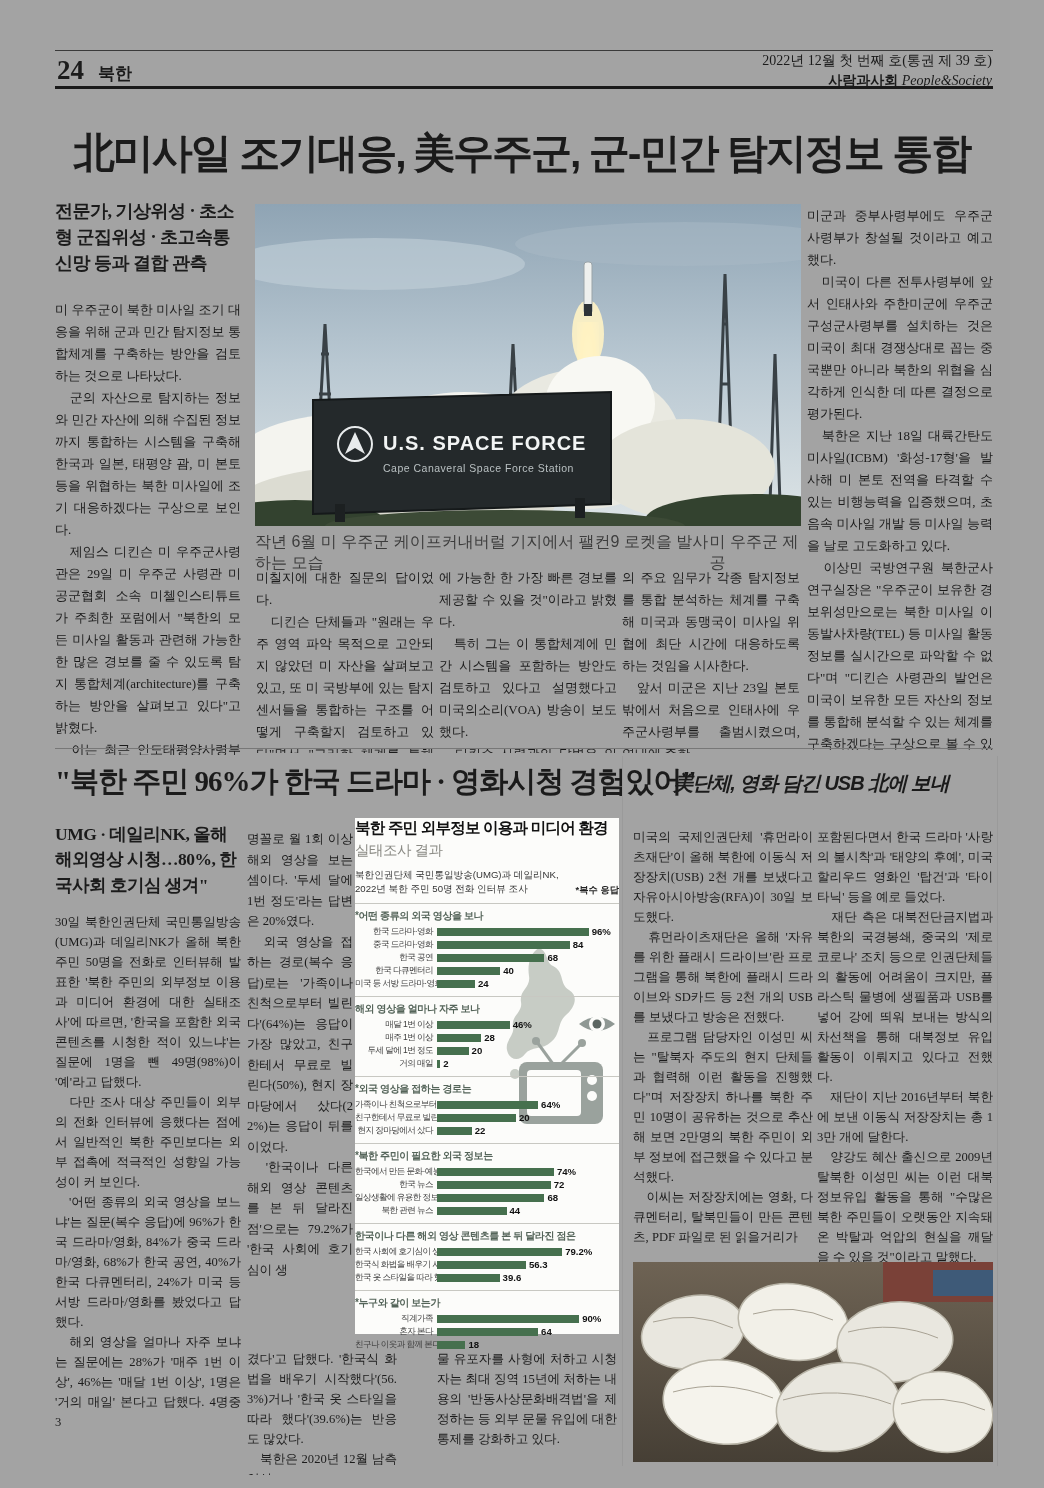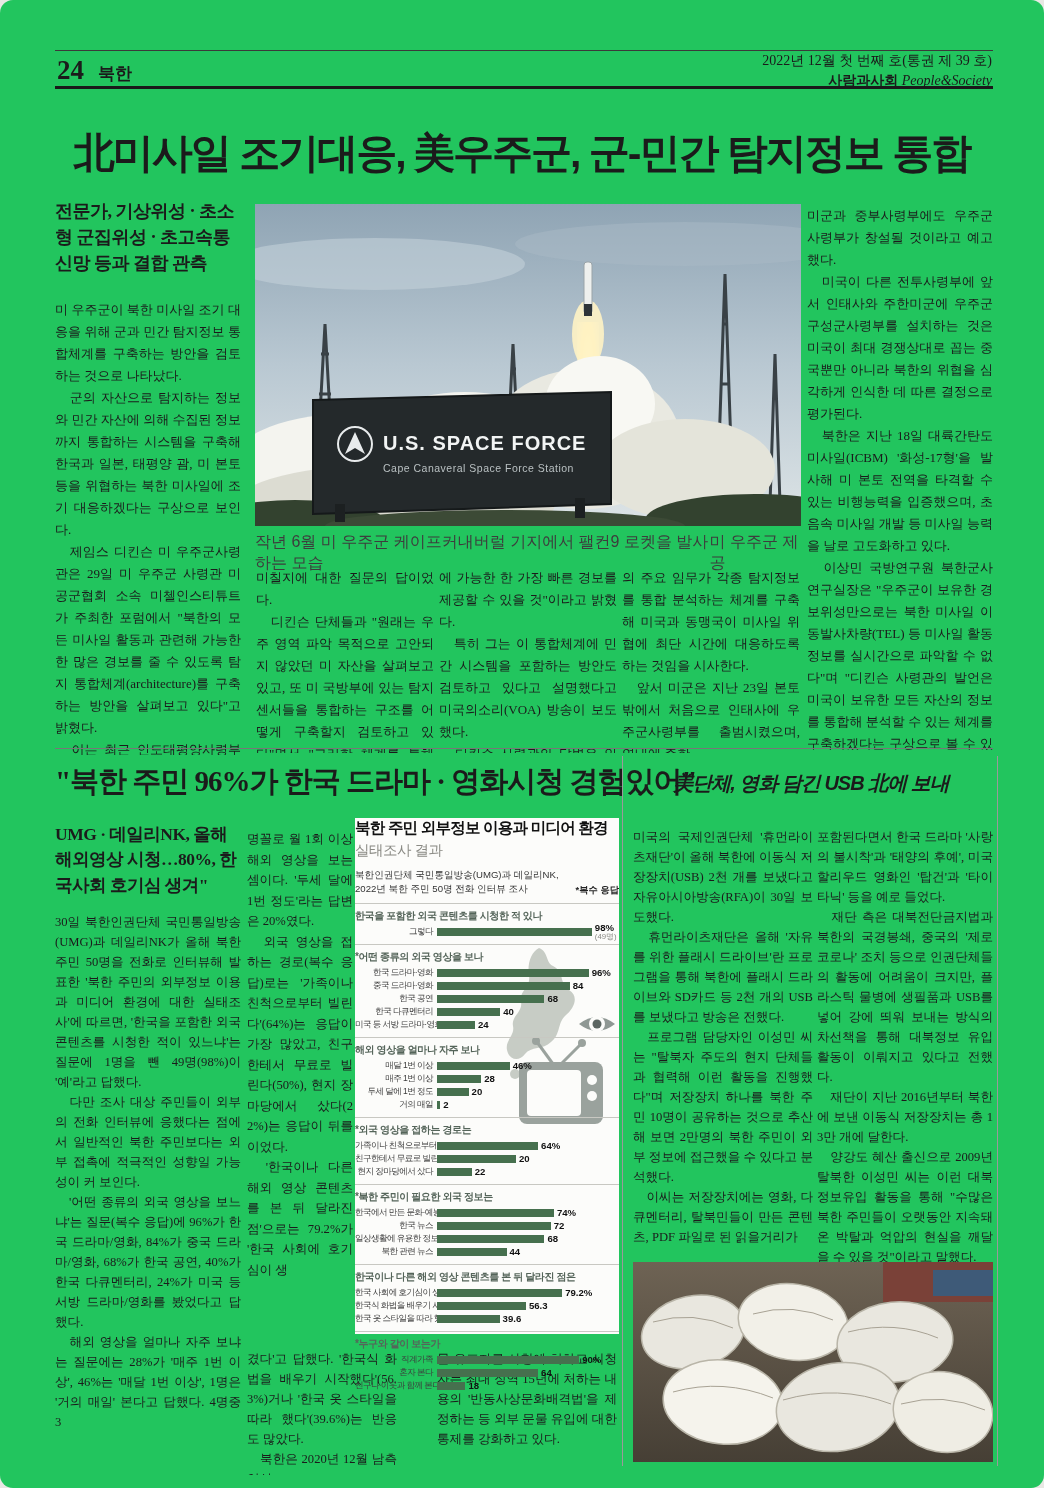--- a/index.html
+++ b/index.html
@@ -1,17 +1,17 @@
 <!DOCTYPE html>
 <html lang="ko"><head>
 <meta charset="utf-8">
 <style>
   html,body{margin:0;padding:0;background:#e8e8e4;}
-  #page{position:relative;width:1044px;height:1488px;background:#22c55e;margin:0 auto;
-        font-family:"Liberation Serif",serif;color:#1b1b1b;overflow:hidden;border-radius:13px;}
+  #page{position:relative;width:1044px;height:1488px;background:#a3a3a3;margin:0 auto;
+        font-family:"Liberation Serif",serif;color:#1b1b1b;overflow:hidden;}
   .abs{position:absolute;}
   
   .rule-thin{height:1px;background:#3a3a3a;}
   .rule-thick{height:3px;background:#1a1a1a;}
   .pageno{font-family:"Liberation Serif",serif;font-size:27px;font-weight:bold;}
   .section-name{font-family:"Liberation Sans",sans-serif;font-size:17px;font-weight:bold;margin-left:14px;}
   .issue{font-family:"Liberation Serif",serif;font-size:14px;text-align:right;line-height:1.35;}
   .issue .soc{font-family:"Liberation Sans",sans-serif;font-weight:bold;}
   .issue .soc-en{font-family:"Liberation Serif",serif;font-weight:normal;font-style:italic;margin-top:48px;}
   
@@ -192,28 +192,20 @@
             <circle cx="81" cy="97" r="4"></circle>
           <rect x="18" y="116" width="84" height="62" rx="8"></rect>
           <rect x="26" y="124" width="54" height="46" rx="4" fill="#fcfcfa"></rect>
           <circle cx="91" cy="134" r="5" fill="#fcfcfa"></circle>
             <circle cx="91" cy="150" r="5" fill="#fcfcfa"></circle>
         </g>
       </svg>
     </div>
     <div id="chart-groups">
         <div class="cg">
-          <div class="cg-h">한국을 포함한 외국 콘텐츠를 시청한 적 있나</div>
-          <div class="cr">
-            <span class="cl">그렇다</span>
-            <span class="cb" style="width: 154.84px; background: rgb(70, 112, 78);"></span>
-            <span class="cv">98%<small>(49명)</small></span>
-          </div>
-        </div>
-        <div class="cg">
           <div class="cg-h">*어떤 종류의 외국 영상을 보나</div>
           <div class="cr">
             <span class="cl">한국 드라마·영화</span>
             <span class="cb" style="width: 151.68px; background: rgb(70, 112, 78);"></span>
             <span class="cv">96%</span>
           </div>
           <div class="cr">
             <span class="cl">중국 드라마·영화</span>
             <span class="cb" style="width: 132.72px; background: rgb(70, 112, 78);"></span>
             <span class="cv">84</span>

